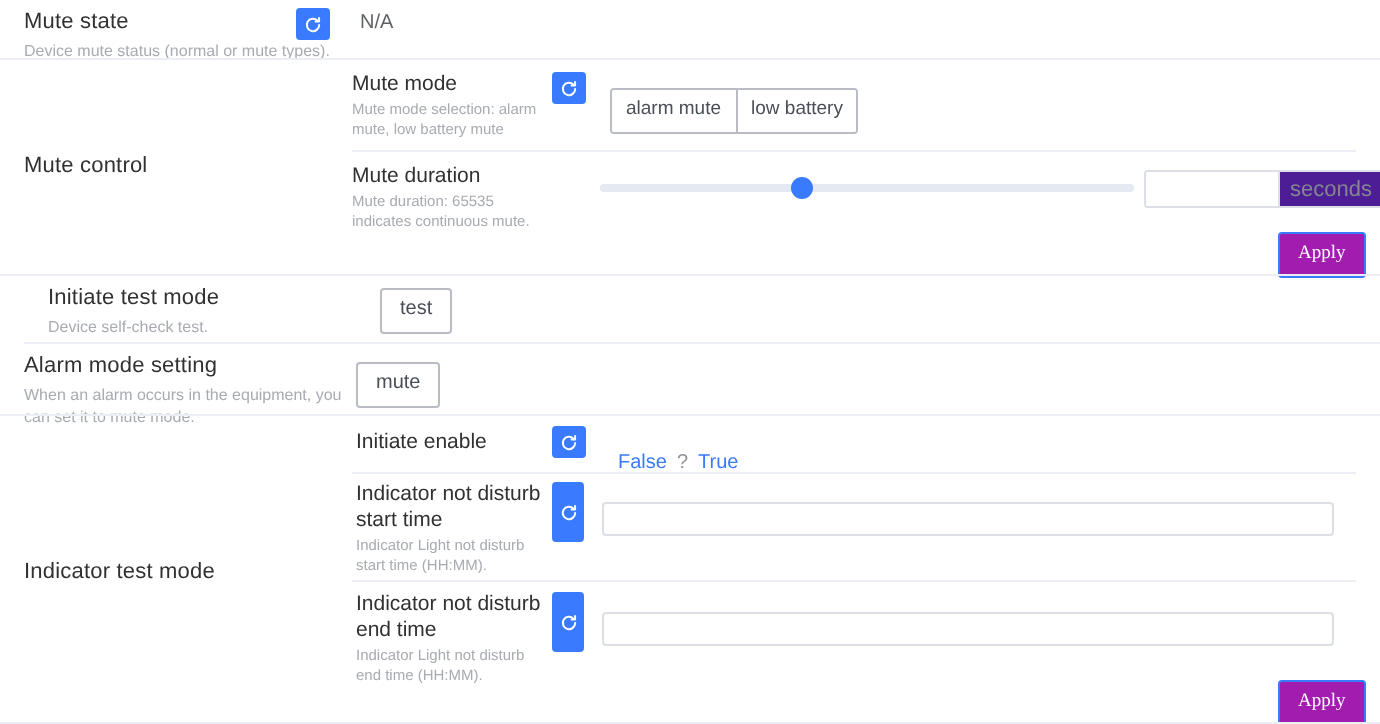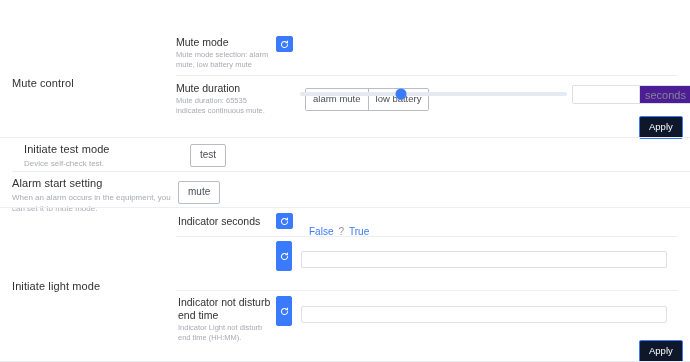--- a/index.html
+++ b/index.html
@@ -170,29 +170,29 @@
     font-size: 11px;
     color: #84878e;
     display: flex;
     align-items: center;
     padding: 0 5px;
     white-space: nowrap;
   }
 
   
   .apply-btn {
-    background: #0f172a;
+    background: #a21caf;
     border: 1px solid #3a7afe;
     border-radius: 2px;
     color: #fff;
     font-size: 9.5px;
     padding: 4px 9px 5px 9px;
     cursor: pointer;
     line-height: 12px;
-    font-family: Liberation Sans, sans-serif;
+    font-family: Liberation Serif, serif;
   }
 
   
   .bool-switch {
     display: inline-flex;
     align-items: center;
     gap: 5px;
     font-size: 10px;
     line-height: 14px;
   }
@@ -219,38 +219,52 @@
   }
 
   
   .abs { position: absolute; }
 </style>
 </head>
 <body>
 
 <div class="page">
 
+  <div class="abs" style="left:0;top:0;width:690px;height:30px;">
+    <div class="abs" style="left:12px;top:4px;width:160px;">
+      <div class="label-title">Mute state</div>
+      <div class="label-desc">Device mute status (normal or mute types).</div>
+    </div>
+    <button class="refresh-btn square abs" style="left:148px;top:4px;">
+      <svg width="9" height="9" viewBox="0 0 16 16">
+        <path d="M13.5 8a5.5 5.5 0 1 1-1.6-3.9" fill="none" stroke="#ffffff" stroke-width="1.8" stroke-linecap="round"></path>
+        <path d="M13.4 1.8v3.1h-3.1" fill="none" stroke="#ffffff" stroke-width="1.8" stroke-linecap="round" stroke-linejoin="round"></path>
+      </svg>
+    </button>
+    <div class="value-text abs" style="left:180px;top:5px;">N/A</div>
+    <div class="divider-full" style="top:29px;"></div>
+  </div>
 
   <div class="abs" style="left:0;top:30px;width:690px;height:108px;">
 
     <div class="abs" style="left:12px;top:46px;width:160px;">
       <div class="label-title">Mute control</div>
     </div>
 
     <div class="abs" style="left:176px;top:6px;width:100px;">
       <div class="sub-title">Mute mode</div>
       <div class="sub-desc">Mute mode selection: alarm mute, low battery mute</div>
     </div>
     <button class="refresh-btn square abs" style="left:276px;top:6px;">
       <svg width="9" height="9" viewBox="0 0 16 16">
         <path d="M13.5 8a5.5 5.5 0 1 1-1.6-3.9" fill="none" stroke="#ffffff" stroke-width="1.8" stroke-linecap="round"></path>
         <path d="M13.4 1.8v3.1h-3.1" fill="none" stroke="#ffffff" stroke-width="1.8" stroke-linecap="round" stroke-linejoin="round"></path>
       </svg>
     </button>
-    <div class="segmented abs" style="left:305px;top:14px;margin-top:44px;">
+    <div class="segmented abs" style="left:305px;top:14px;">
       <button class="seg">alarm mute</button>
       <button class="seg">low battery</button>
     </div>
     <div class="divider-inner" style="top:45px;"></div>
 
     <div class="abs" style="left:176px;top:52px;width:100px;">
       <div class="sub-title">Mute duration</div>
       <div class="sub-desc">Mute duration: 65535 indicates continuous mute.</div>
     </div>
 
@@ -274,49 +288,53 @@
     <div class="abs" style="left:12px;top:4px;width:165px;">
       <div class="label-title">Initiate test mode</div>
       <div class="label-desc">Device self-check test.</div>
     </div>
     <button class="outline-btn abs" style="left:178px;top:6px;">test</button>
     <div class="divider-full" style="top:33px;"></div>
   </div>
 
   <div class="abs" style="left:0;top:172px;width:690px;height:36px;">
     <div class="abs" style="left:12px;top:4px;width:165px;">
-      <div class="label-title">Alarm start setting</div>
+      <div class="label-title">Alarm mode setting</div>
       <div class="label-desc">When an alarm occurs in the equipment, you can set it to mute mode.</div>
     </div>
     <button class="outline-btn abs" style="left:178px;top:9px;">mute</button>
     <div class="divider-full" style="top:35px;"></div>
   </div>
 
   <div class="abs" style="left:0;top:208px;width:690px;height:154px;">
 
     <div class="abs" style="left:12px;top:71px;width:165px;">
-      <div class="label-title">Initiate light mode</div>
+      <div class="label-title">Indicator test mode</div>
     </div>
 
     <div class="abs" style="left:178px;top:7px;width:100px;">
-      <div class="sub-title">Indicator seconds</div>
+      <div class="sub-title">Initiate enable</div>
     </div>
     <button class="refresh-btn square abs" style="left:276px;top:5px;">
       <svg width="9" height="9" viewBox="0 0 16 16">
         <path d="M13.5 8a5.5 5.5 0 1 1-1.6-3.9" fill="none" stroke="#ffffff" stroke-width="1.8" stroke-linecap="round"></path>
         <path d="M13.4 1.8v3.1h-3.1" fill="none" stroke="#ffffff" stroke-width="1.8" stroke-linecap="round" stroke-linejoin="round"></path>
       </svg>
     </button>
     <div class="bool-switch abs" style="left:309px;top:17px;">
       <span class="link">False</span>
       <span class="sep">?</span>
       <span class="link">True</span>
     </div>
     <div class="divider-inner" style="top:28px;"></div>
 
+    <div class="abs" style="left:178px;top:33px;width:98px;">
+      <div class="sub-title">Indicator not disturb start time</div>
+      <div class="sub-desc">Indicator Light not disturb start time (HH:MM).</div>
+    </div>
     <button class="refresh-btn tall abs" style="left:276px;top:33px;">
       <svg width="9" height="9" viewBox="0 0 16 16">
         <path d="M13.5 8a5.5 5.5 0 1 1-1.6-3.9" fill="none" stroke="#ffffff" stroke-width="1.8" stroke-linecap="round"></path>
         <path d="M13.4 1.8v3.1h-3.1" fill="none" stroke="#ffffff" stroke-width="1.8" stroke-linecap="round" stroke-linejoin="round"></path>
       </svg>
     </button>
     <input class="text-input abs" style="left: 301px; top: 43px; width: 366px;" type="text" id="start-time-input" placeholder="">
     <div class="divider-inner" style="top:82px;"></div>
 
     <div class="abs" style="left:178px;top:88px;width:98px;">

